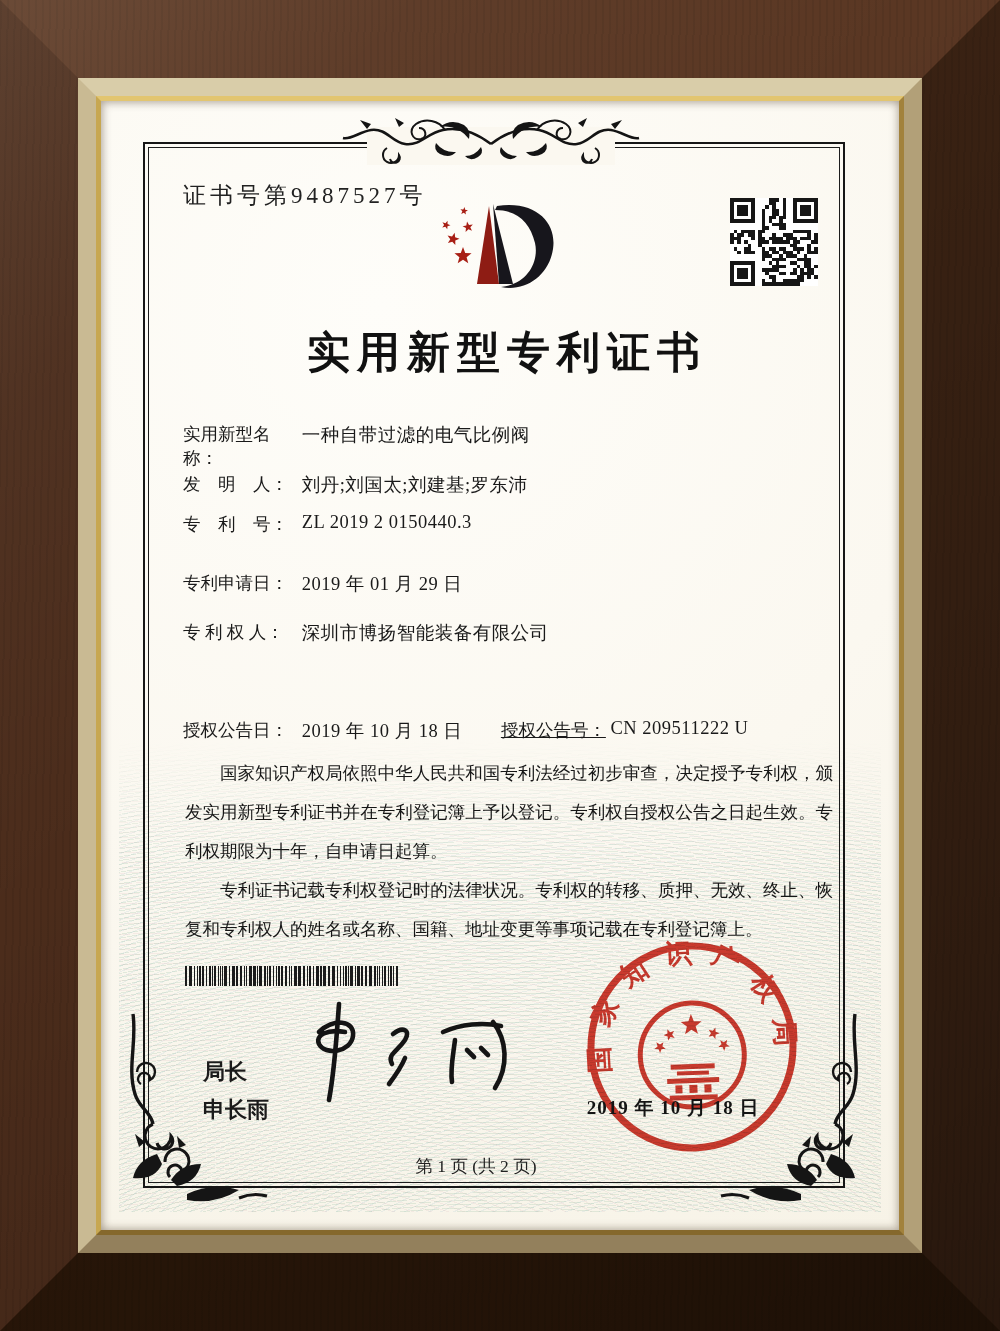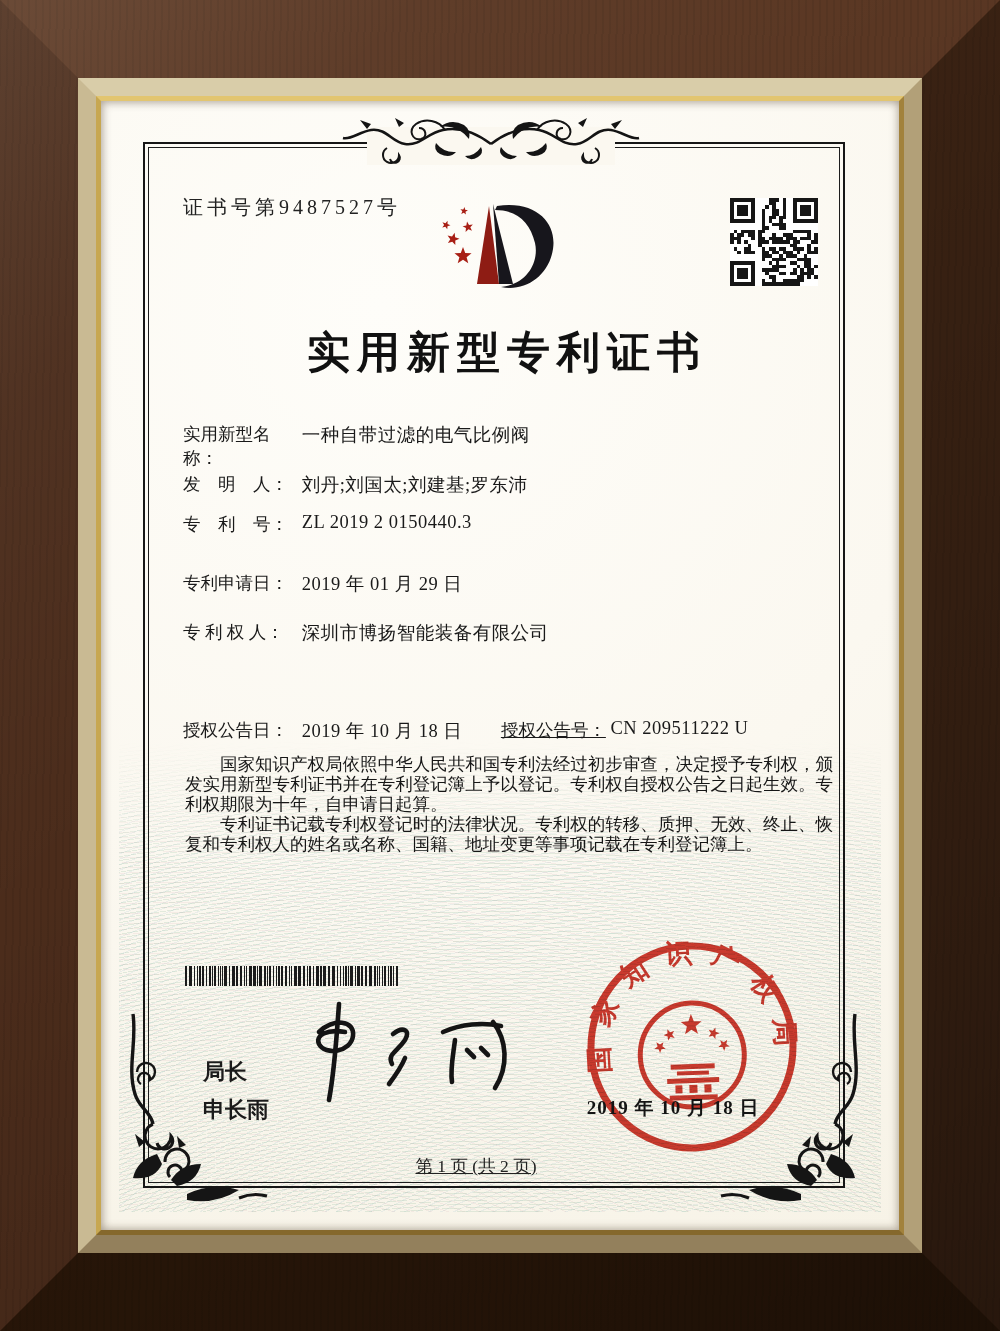--- a/index.html
+++ b/index.html
@@ -36,51 +36,51 @@
   .cert-border::before{content:"";position:absolute;inset:3px;border:1px solid #1d1d1d;}
 
   .ornament-top{position:absolute;left:196px;top:-27px;width:300px;height:54px;}
   .ornament-top .bg{position:absolute;left:26px;right:26px;top:10px;bottom:6px;background:#fbf8f0;}
   .ornament-top svg{position:absolute;inset:0;}
   .ornament-corner{position:absolute;width:150px;height:200px;}
   .ornament-bl{left:-22px;bottom:-26px;}
   .ornament-br{right:-22px;bottom:-26px;transform:scaleX(-1);}
 
   
-  .cert-no{position:absolute;left:38px;top:50px;font-size:20px;letter-spacing:4px;color:#222;}
+  .cert-no{position:absolute;left:38px;top:36px;font-size:23px;letter-spacing:4px;color:#222;}
   .logo{position:absolute;left:288px;top:50px;width:126px;height:102px;}
   .qr{position:absolute;left:585px;top:54px;width:88px;height:88px;background:#fff;}
   .title{position:absolute;left:0;top:180px;width:662px;text-align:center;
     font-size:43px;font-weight:700;letter-spacing:7px;color:#111;padding-left:31px;}
 
   
   .fr{position:absolute;left:38px;width:630px;font-size:18.5px;color:#191919;}
   .fr .lab{display:inline-block;width:114px;font-size:17.5px;vertical-align:top;}
   .fr .val{display:inline-block;vertical-align:top;letter-spacing:.5px;}
   .fr-name{top:278px;} .fr-inv{top:328px;} .fr-pno{top:368px;}
   .fr-fdate{top:427px;} .fr-pat{top:476px;} .fr-addr{top:524px;}
   .fr-grant{top:574px;}
   .fr-addr .val{line-height:25px;max-width:500px;}
   .fr-grant .lab2{display:inline-block;margin-left:34px;font-size:17.5px;text-decoration:underline;}
 
   
   .paras{position:absolute;left:40px;top:610px;width:648px;font-size:17.5px;
-    line-height:20px;text-align:justify;color:#161616;}
+    line-height:39px;text-align:justify;color:#161616;}
   .paras p{margin:0;text-indent:2em;}
 
   
   .barcode{position:absolute;left:40px;top:822px;width:214px;height:20px;}
   .director{position:absolute;left:58px;top:884px;font-family:"Liberation Sans","DejaVu Sans",sans-serif;
     font-weight:700;font-size:22px;color:#1b1b1b;line-height:38px;margin-top:25px;}
   .signature{position:absolute;left:148px;top:852px;width:250px;height:120px;}
   .seal{position:absolute;left:437px;top:793px;width:220px;height:220px;mix-blend-mode:multiply;}
   .seal svg{transform:rotate(-2deg);}
   .seal-date{position:absolute;left:408px;top:951px;width:240px;text-align:center;
     font-size:19px;font-weight:700;letter-spacing:1px;color:#141414;}
-  .footer{position:absolute;left:0;top:1010px;width:662px;text-align:center;font-size:17.5px;color:#222;text-decoration:underline;}
+  .footer{position:absolute;left:0;top:1010px;width:662px;text-align:center;font-size:17.5px;color:#222;}
 </style>
 </head>
 <body>
 
 <div class="stage">
   <div class="frame-wood"></div>
   <div class="frame-grain"></div>
   <div class="frame-sheen"></div>
   <div class="mat"></div>
   <div class="lip"></div>

